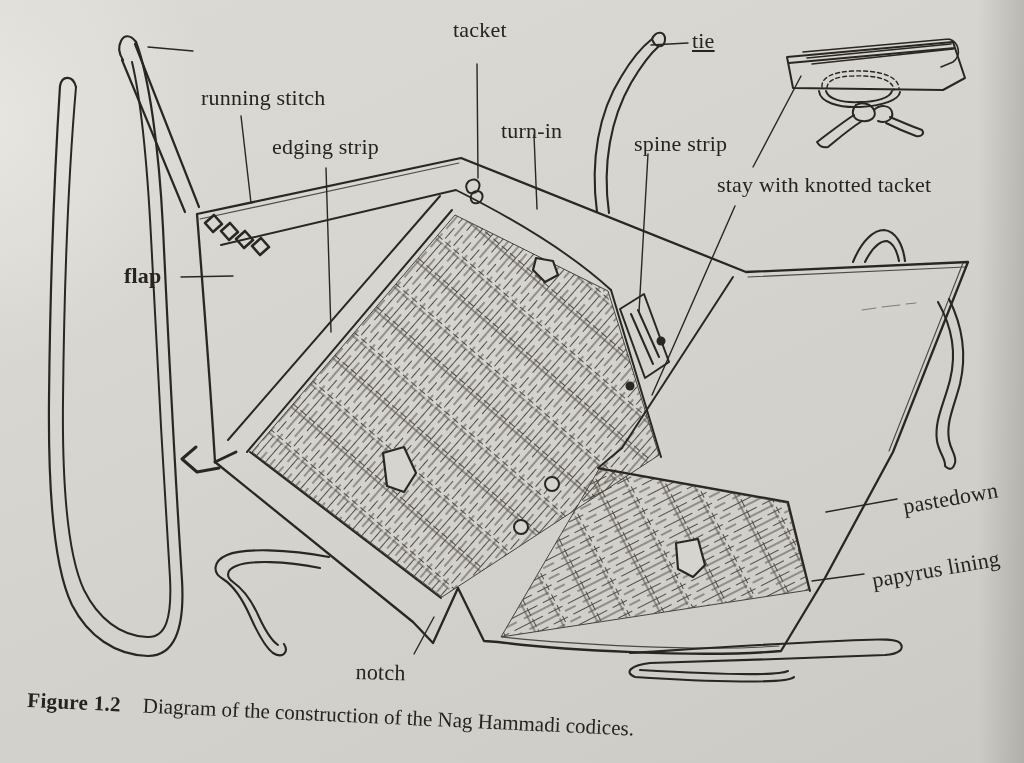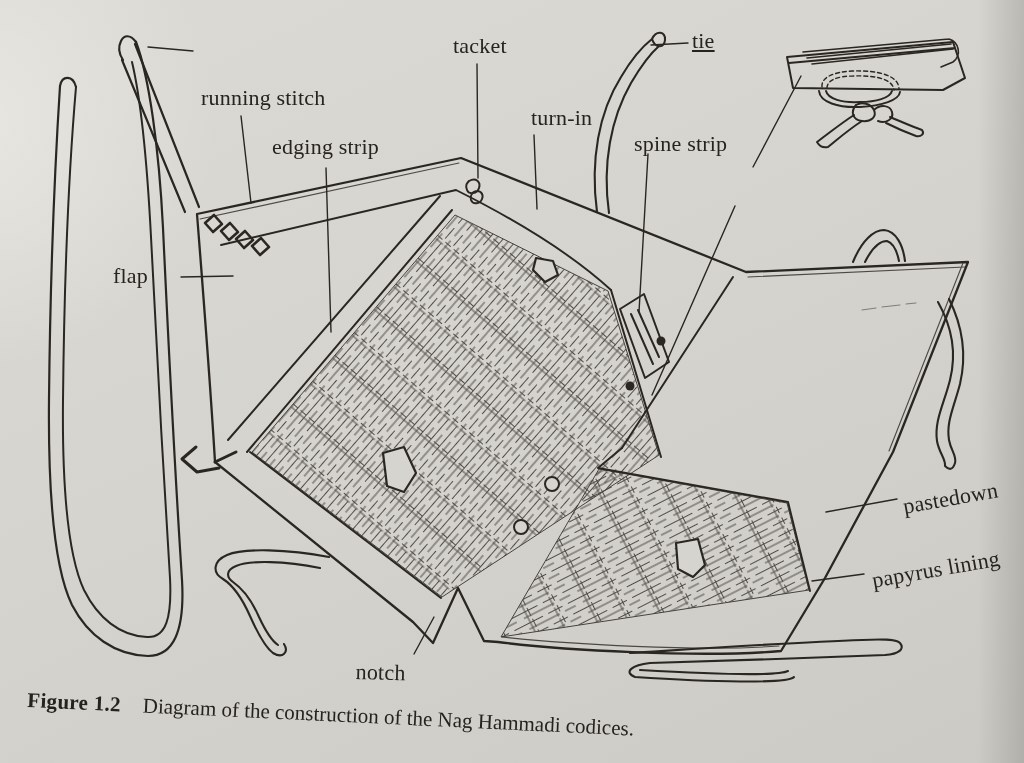--- a/index.html
+++ b/index.html
@@ -117,25 +117,26 @@
         <path d="M735,206 L652,395"></path>
         <path d="M826,512 L897,499"></path>
         <path d="M812,581 L864,574"></path>
         <path d="M414,654 L434,617"></path>
       </g>
     </g>
   </svg>
 
   <div class="lbl" style="left:201px;top:85px;">running stitch</div>
   <div class="lbl" style="left:272px;top:134px;">edging strip</div>
-  <div class="lbl" style="left:113px;top:263px;">flap</div>
-  <div class="lbl" style="left:453px;top:33px;">tacket</div>
-  <div class="lbl" style="left:501px;top:105px;margin-left:30px;">turn-in</div>
+  <div class="lbl" style="left:124px;top:263px;font-weight:bold;">flap</div>
+  <div class="lbl" style="left:453px;top:17px;">tacket</div>
+  <div class="lbl" style="left:501px;top:118px;">turn-in</div>
   <div class="lbl" style="left:692px;top:28px;text-decoration:underline;">tie</div>
   <div class="lbl" style="left:634px;top:123px;margin-top:8px;">spine strip</div>
+  <div class="lbl" style="left:717px;top:172px;">stay with knotted tacket</div>
   <div class="lbl rot-n10" style="left:901px;top:494px;">pastedown</div>
   <div class="lbl rot-n10" style="left:870px;top:568px;">papyrus lining</div>
   <div class="lbl rot-p15" style="left:356px;top:659px;">notch</div>
 
   <div class="caption">
     <span class="num">Figure 1.2</span><span>Diagram of the construction of the Nag Hammadi codices.</span>
   </div>
 
 </div>
 

